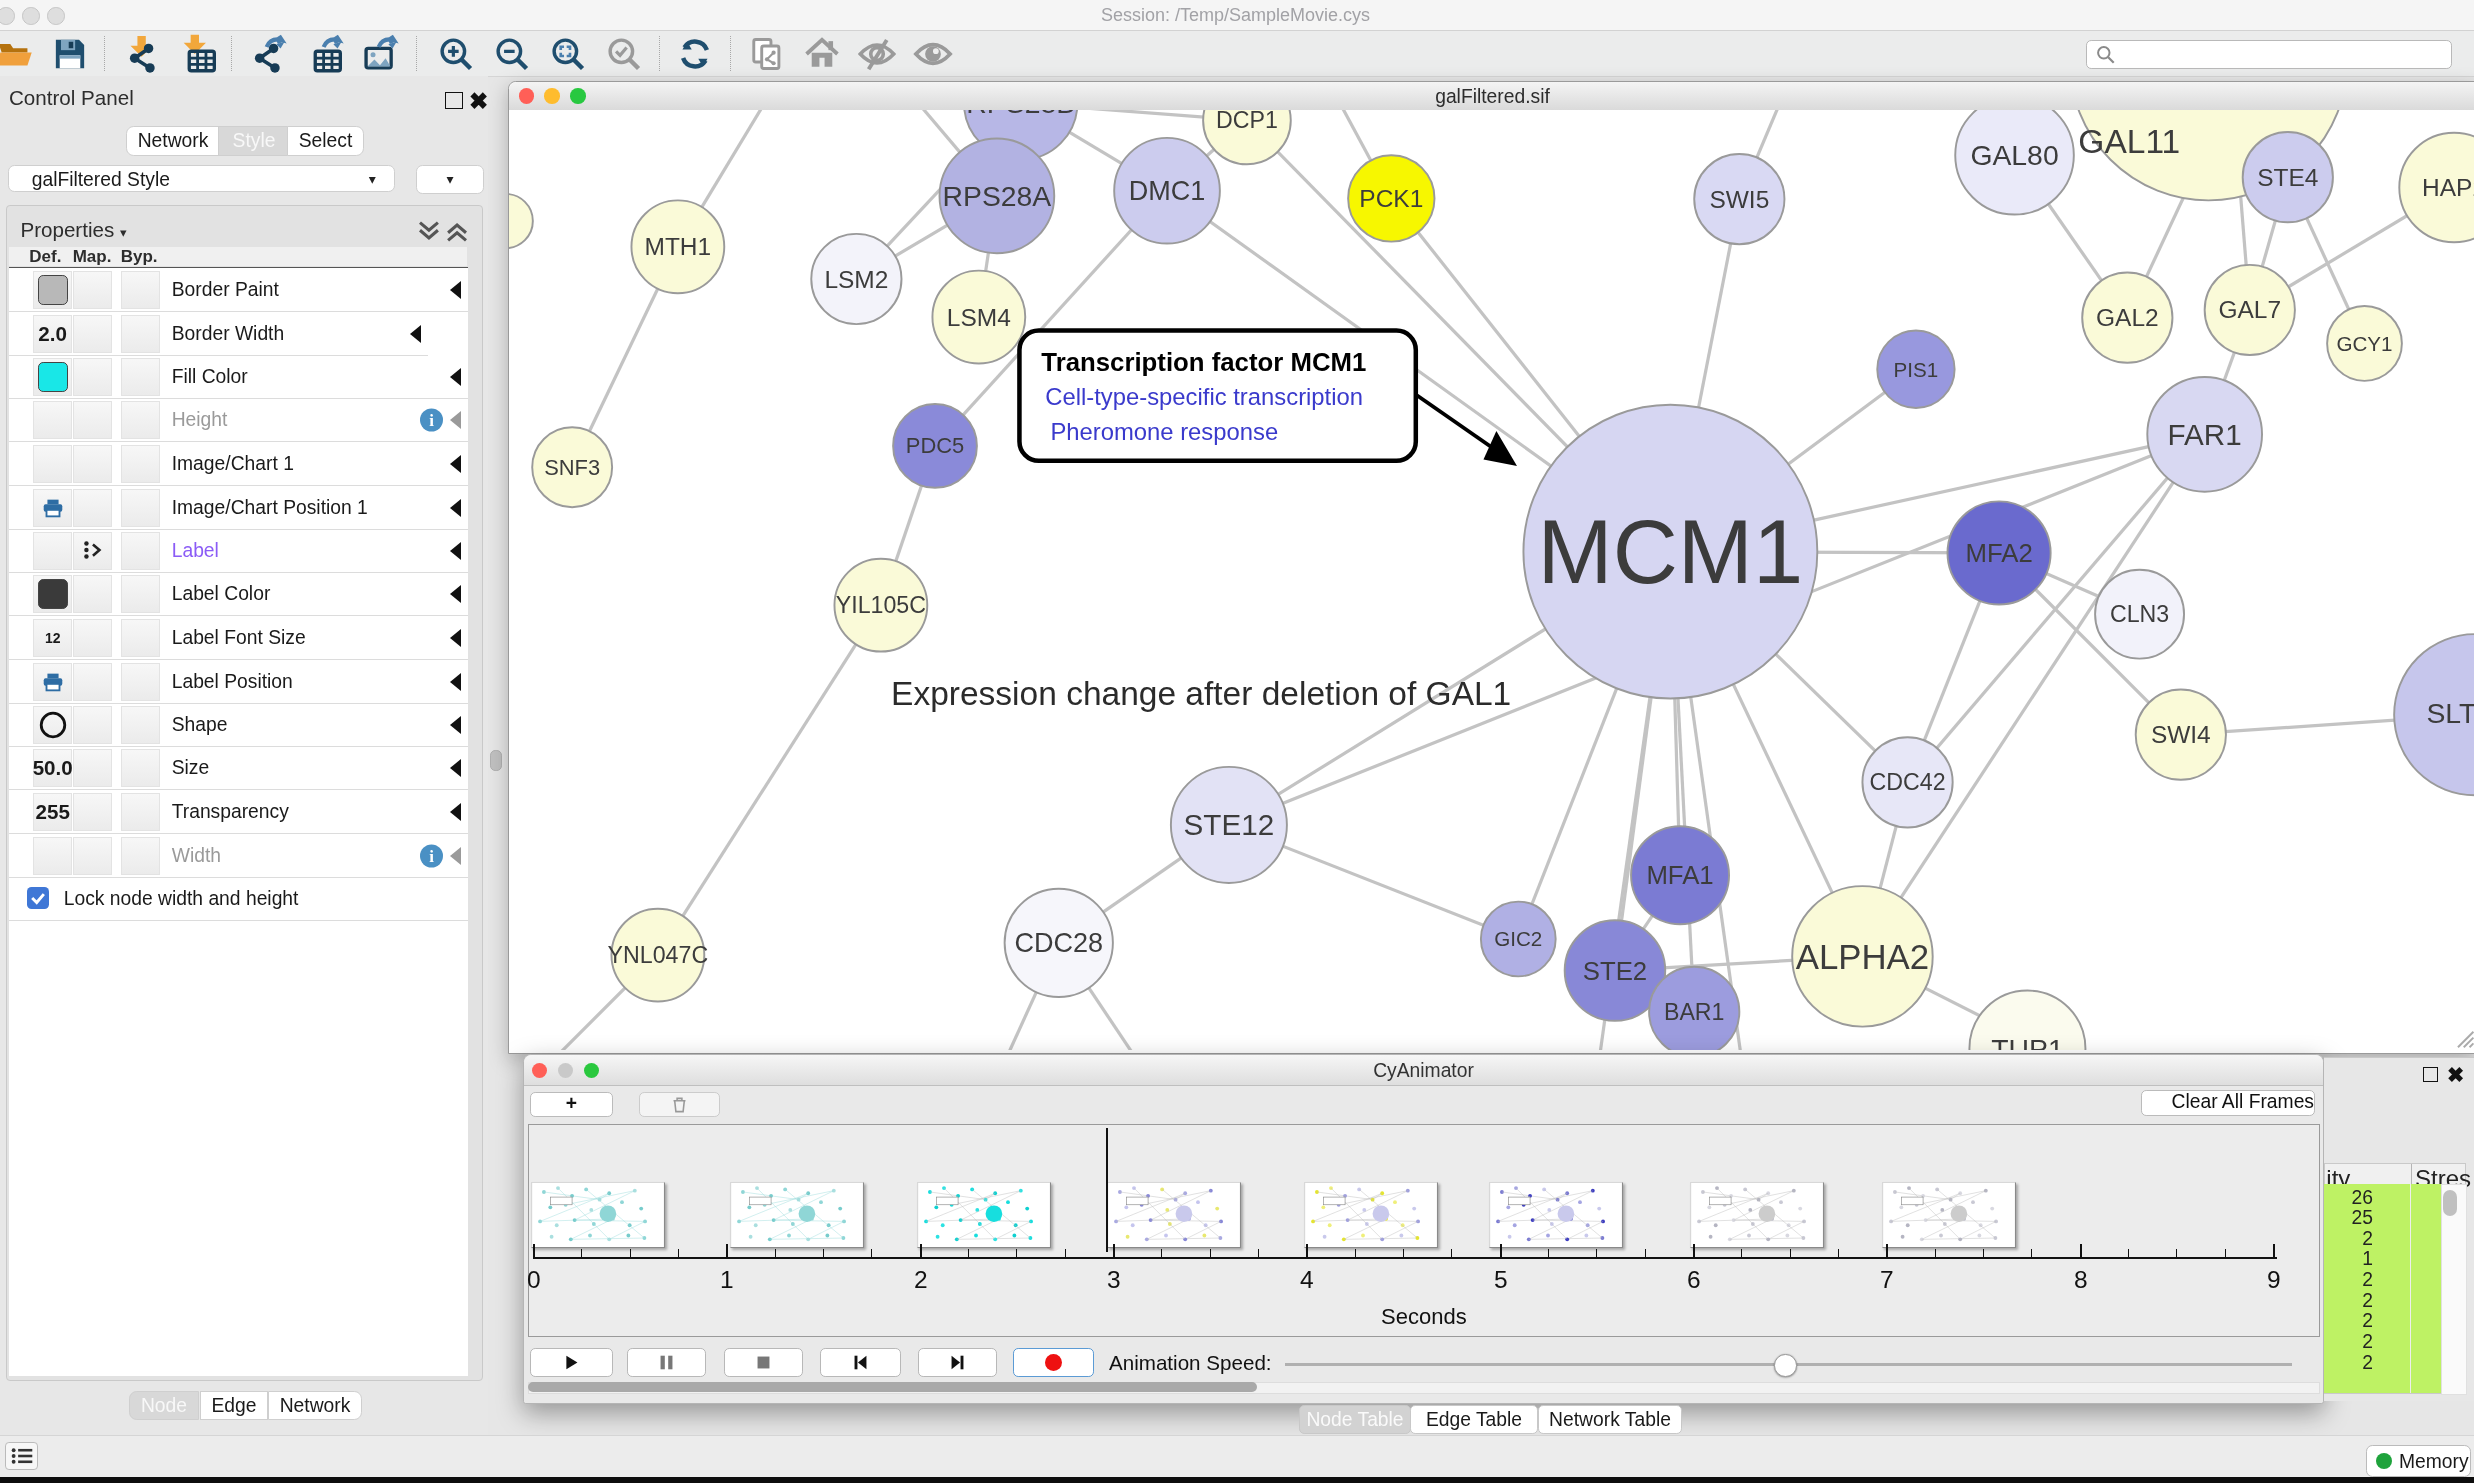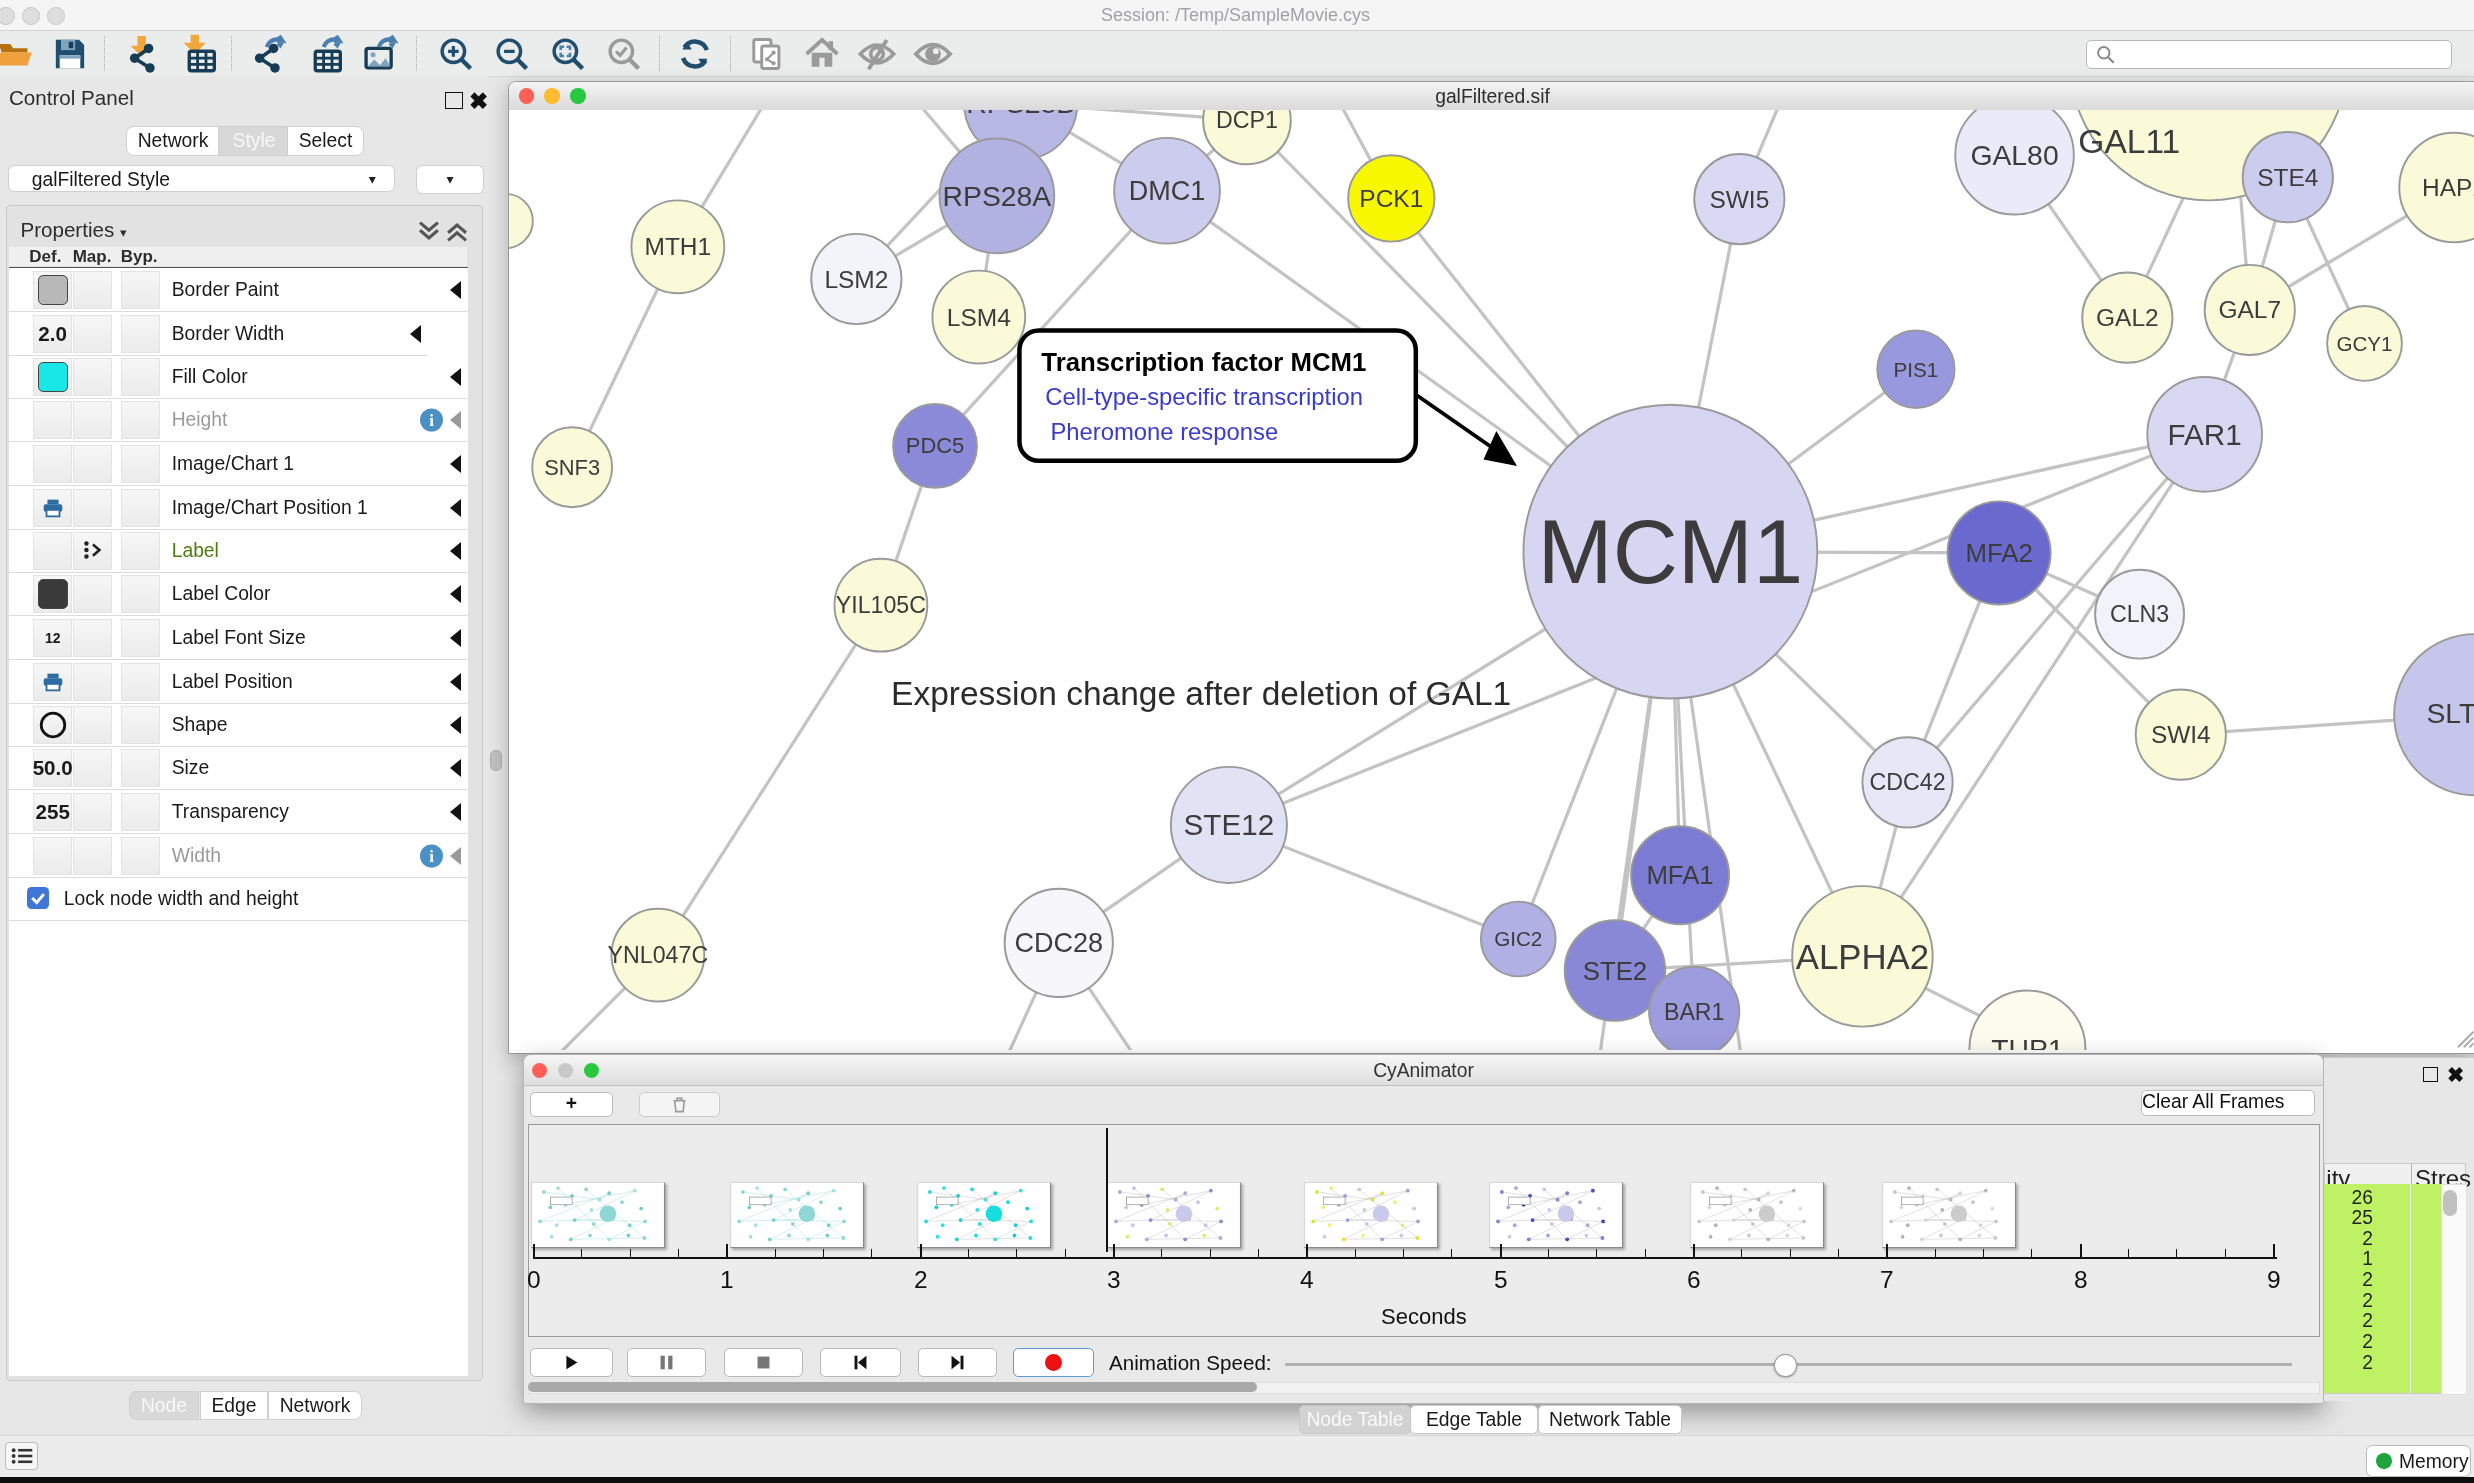--- a/index.html
+++ b/index.html
@@ -235,21 +235,21 @@
           <div style="position:absolute;left:24.5px;top:3.2px;width:37px;height:36px;background:linear-gradient(#f7f7f7,#ebebeb);border:0.6px solid #e3e3e3"></div>
           <div style="position:absolute;left:64px;top:3.2px;width:37px;height:36px;background:linear-gradient(#f7f7f7,#ebebeb);border:0.6px solid #e3e3e3">
             <svg width="26" height="26" viewBox="0 0 28 28" style="position:absolute;left:50%;top:50%;transform:translate(-50%,-50%)">
               <circle cx="8" cy="6" r="2.4" fill="#222"></circle>
               <circle cx="8" cy="13" r="2.4" fill="#222"></circle>
               <circle cx="8" cy="20" r="2.4" fill="#222"></circle>
               <path d="M15 7 l7 6 -7 6" stroke="#222" stroke-width="2.8" fill="none"></path>
             </svg>
           </div>
           <div style="position:absolute;left:112px;top:3.2px;width:37px;height:36px;background:linear-gradient(#f7f7f7,#ebebeb);border:0.6px solid #e3e3e3"></div>
-          <div style="position:absolute;left:163px;top:50%;transform:translateY(-50%);font-size:19.3px;color:#4d7c0f">Label</div>
+          <div style="position:absolute;left:163px;top:50%;transform:translateY(-50%);font-size:19.3px;color:#8b5cf6">Label</div>
           <div style="position:absolute;right:6.4px;top:50%;transform:translateY(-50%);width:0;height:0;border-top:9px solid transparent;border-bottom:9px solid transparent;border-right:11.6px solid #111"></div>
         </div>
         <div style="position:absolute;left:0;top:304px;width:459px;height:43px;border-bottom:1.3px solid #dcdcdc">
           <div style="position:absolute;left:24.5px;top:3.2px;width:37px;height:36px;background:linear-gradient(#f7f7f7,#ebebeb);border:0.6px solid #e3e3e3">
             <div style="position:absolute;left:50%;top:50%;transform:translate(-50%,-50%);width:28px;height:28px;border-radius:5.2px;background:#3a3a3a;border:1.3px solid #444"></div>
           </div>
           <div style="position:absolute;left:64px;top:3.2px;width:37px;height:36px;background:linear-gradient(#f7f7f7,#ebebeb);border:0.6px solid #e3e3e3"></div>
           <div style="position:absolute;left:112px;top:3.2px;width:37px;height:36px;background:linear-gradient(#f7f7f7,#ebebeb);border:0.6px solid #e3e3e3"></div>
           <div style="position:absolute;left:163px;top:50%;transform:translateY(-50%);font-size:19.3px;color:#1a1a1a">Label Color</div>
           <div style="position:absolute;right:6.4px;top:50%;transform:translateY(-50%);width:0;height:0;border-top:9px solid transparent;border-bottom:9px solid transparent;border-right:11.6px solid #111"></div>
@@ -477,21 +477,21 @@
 <div style="position:absolute;left:523px;top:1054px;width:1799px;height:348px;background:#e9e9e9;border:0.6px solid #b5b5b5;border-radius:7.7px 7.7px 2.6px 2.6px;box-shadow:0 9px 26px rgba(0,0,0,.35)">
     <div style="position:absolute;left:0;top:0;width:100%;height:30px;background:linear-gradient(#f6f6f6,#dedede);border-bottom:0.6px solid #bfbfbf;border-radius:7.7px 7.7px 0 0"></div>
     <div style="position:absolute;left:7.7px;top:7.7px;width:15px;height:15px;border-radius:50%;background:#ff5f57"></div>
     <div style="position:absolute;left:34px;top:7.7px;width:15px;height:15px;border-radius:50%;background:#c9c9c9"></div>
     <div style="position:absolute;left:60px;top:7.7px;width:15px;height:15px;border-radius:50%;background:#2ac83e"></div>
     <div style="position:absolute;left:0;top:4.5px;width:100%;text-align:center;font-size:19.3px;color:#333">CyAnimator</div>
     <div style="position:absolute;left:5.8px;top:37px;width:81px;height:23px;background:#fff;border:1.3px solid #bbb;border-radius:5.2px;text-align:center;font-size:19.3px;font-weight:bold;line-height:22px;color:#111">+</div>
     <div style="position:absolute;left:115px;top:37px;width:79px;height:23px;background:#f4f4f4;border:1.3px solid #ccc;border-radius:5.2px;text-align:center"><svg width="17" height="18" viewBox="0 0 14 15" style="margin-top:2.6px">
         <path d="M2 4 h10 M5 4 v-2 h4 v2 M3 4 l1 9 h6 l1-9" stroke="#999" stroke-width="1.3" fill="none"></path>
       </svg></div>
-    <div style="position:absolute;left:1617px;top:35px;width:172px;height:24px;background:#fff;border:1.3px solid #bbb;border-radius:5.2px;text-align:left;font-size:19.3px;line-height:22.6px;color:#111">Clear All Frames</div>
+    <div style="position:absolute;left:1617px;top:35px;width:172px;height:24px;background:#fff;border:1.3px solid #bbb;border-radius:5.2px;text-align:right;font-size:19.3px;line-height:22.6px;color:#111">Clear All Frames</div>
     <div style="position:absolute;left:3.9px;top:69px;width:1790px;height:211px;background:#ececec;border:0.6px solid #9a9a9a">
       <div style="position:absolute;left:1.9px;top:57px;width:132px;height:64px;border:1.3px solid #d8d8d8;border-right-color:#8a8a8a;border-bottom-color:#8a8a8a;box-shadow:1.9px 1.9px 2.6px rgba(0,0,0,.3)"><svg width="132" height="64" viewBox="0 0 205 100">
           <rect width="205" height="100" fill="#fff"></rect>
           <circle cx="18" cy="14" r="3" fill="#8fd6d6"></circle>
           <line x1="18" y1="14" x2="105" y2="26" stroke="#9adada" stroke-width="0.7"></line>
           <circle cx="40" cy="8" r="3" fill="#aadfdf"></circle>
           <circle cx="62" cy="20" r="3" fill="#77cccc"></circle>
           <line x1="62" y1="20" x2="52" y2="34" stroke="#9adada" stroke-width="0.7"></line>
           <circle cx="84" cy="10" r="3" fill="#8fd6d6"></circle>
           <circle cx="105" cy="26" r="3" fill="#aadfdf"></circle>

